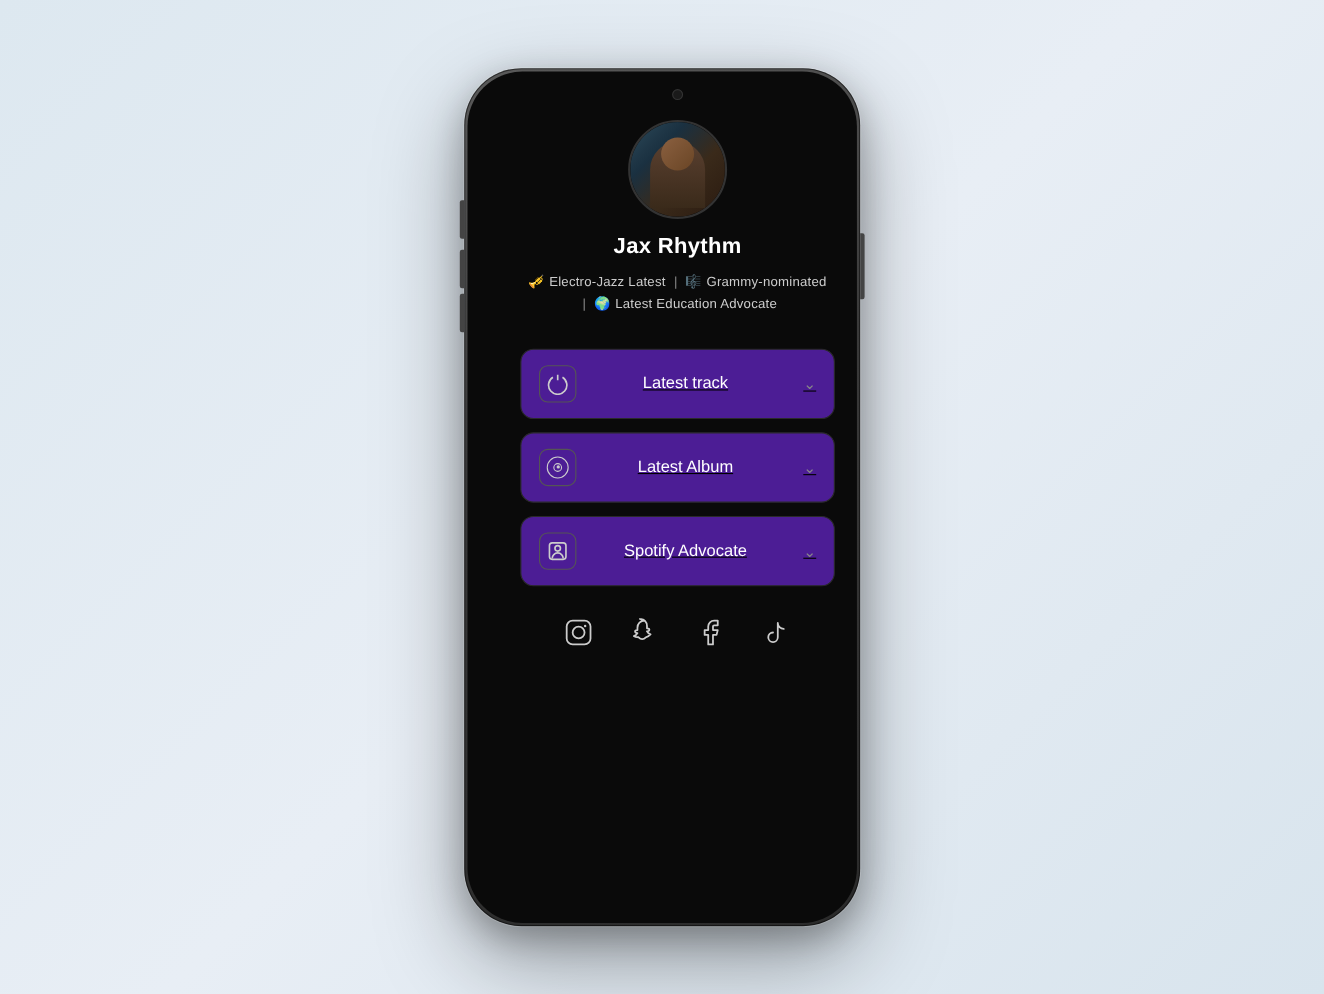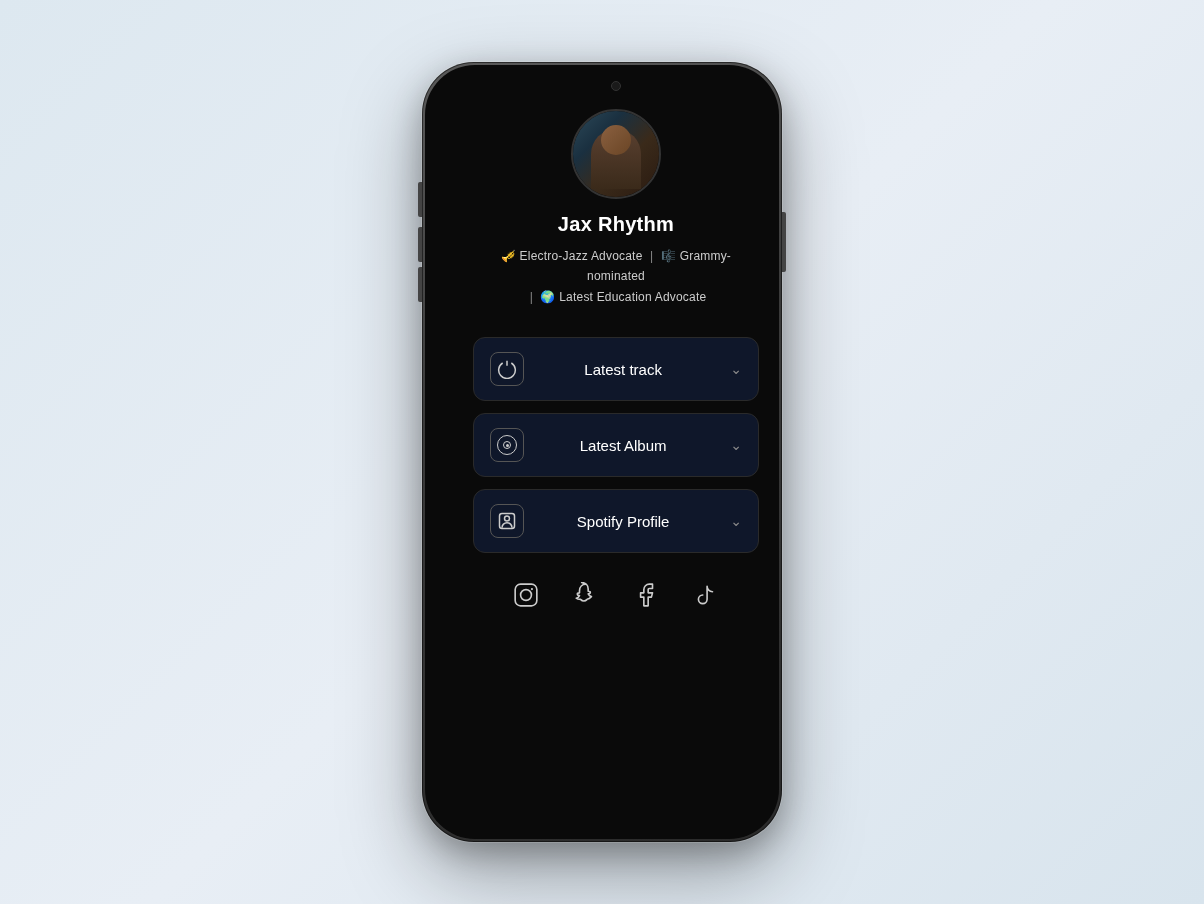--- a/index.html
+++ b/index.html
@@ -159,27 +159,28 @@
     .links-section {
       width: 100%;
       padding: 10px 20px 0;
       display: flex;
       flex-direction: column;
       gap: 12px;
     }
 
     .link-item {
       width: 100%;
-      background: #0f172a;
+      background: #4c1d95;
       border-radius: 12px;
       padding: 14px 16px;
       display: flex;
       align-items: center;
       cursor: pointer;
       border: 1px solid #2a2a2a;
+      text-decoration: underline;
     }
 
     .link-icon {
       width: 34px;
       height: 34px;
       border: 1.5px solid #555;
       border-radius: 8px;
       display: flex;
       align-items: center;
       justify-content: center;
@@ -285,21 +286,21 @@
       <div class="camera-dot"></div>
     </div>
 
     <div class="profile-section">
       <div class="avatar-container">
         <div class="avatar-img"></div>
       </div>
       <div class="artist-name">Jax Rhythm</div>
       <div class="bio-line">
         <span>🎺</span>
-        <span>Electro-Jazz Advocate</span>
+        <span>Electro-Jazz Latest</span>
         <span class="separator">|</span>
         <span>🎼</span>
         <span>Grammy-nominated</span>
         <br>
         <span class="separator">|</span>
         <span>🌍</span>
         <span>Latest Education Advocate</span>
       </div>
     </div>
 
@@ -329,21 +330,21 @@
       </div>
 
       <div class="link-item">
         <div class="link-icon person-icon">
           <svg viewBox="0 0 24 24">
             <rect x="3" y="3" width="18" height="18" rx="3" ry="3"></rect>
             <circle cx="12" cy="9" r="3"></circle>
             <path d="M6 20c0-3.3 2.7-6 6-6s6 2.7 6 6"></path>
           </svg>
         </div>
-        <span class="link-label">Spotify Profile</span>
+        <span class="link-label">Spotify Advocate</span>
         <span class="link-chevron">⌄</span>
       </div>
 
     </div>
 
     <div class="social-section">
 
       <div class="social-icon">
         <svg viewBox="0 0 24 24">
           <rect x="2" y="2" width="20" height="20" rx="5" ry="5"></rect>

